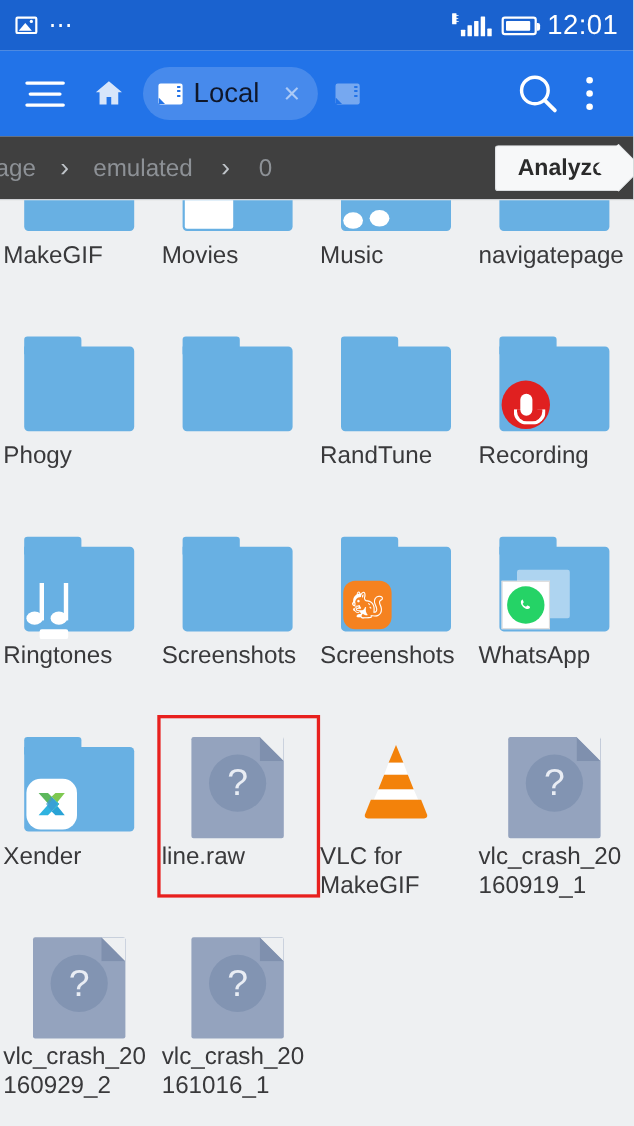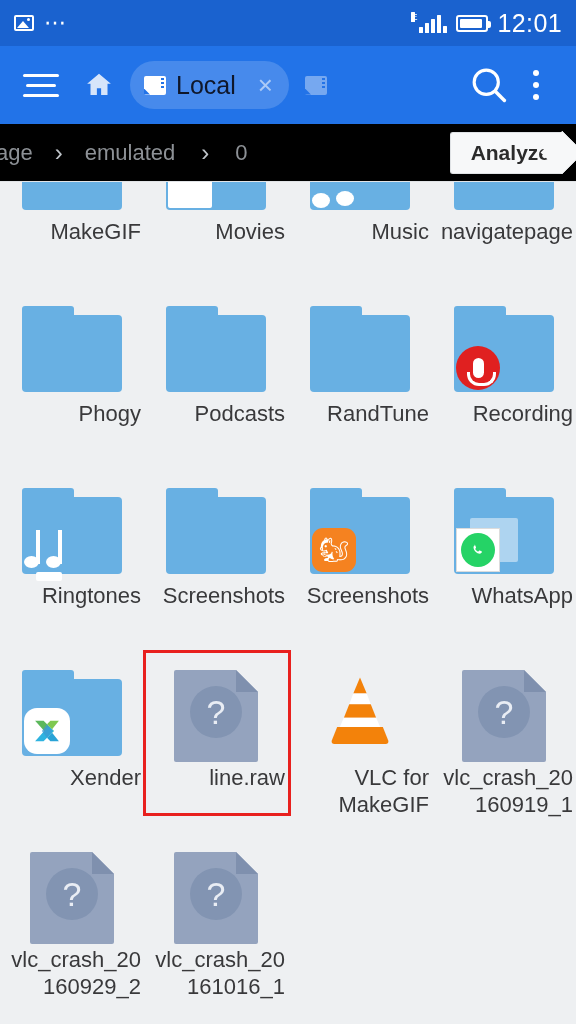--- a/index.html
+++ b/index.html
@@ -59,21 +59,21 @@
   .tab-label { color:#0f172a; font-size:25px; }
   .tab-close { color:rgba(255,255,255,.55); font-size:26px; font-weight:300; padding-left:12px; }
   .tab-ghost { margin-left:12px; opacity:.38; }
   .tb-spacer { flex:1; }
   .search-icon { width:46px;height:46px; }
   .overflow { width:40px;height:46px; display:flex; flex-direction:column; align-items:center; justify-content:center; gap:6px;}
   .overflow i{display:block;width:6px;height:6px;border-radius:50%;background:#fff;}
 
   
   .crumbbar {
-    height: 58px; background:#000000; display:flex; align-items:center;
+    height: 58px; background:#404040; display:flex; align-items:center;
     padding: 0 14px 0 0; border-bottom:1px solid #e1e4e7;
   }
   .crumb { font-size:22px; color:#8d9196; white-space:nowrap; }
   .crumb.first { padding-left:0; margin-left:-4px; }
   .crumb.last { color:#8d9196; }
   .crumb-sep { color:#bfc4c9; font-size:24px; font-weight:300; padding:0 22px; }
   .crumb-sep.wide { padding:0 26px; }
   .cb-spacer{flex:1;}
   .analyze {
     position:relative; height:42px; background:#f7f8f9; border:1px solid #dfe2e5;
@@ -105,21 +105,21 @@
   .fileicon{ position:absolute; left:8px; top:0; width:84px; height:92px; background:#94a3be; border-radius:2px;}
   .fileicon .fold{ position:absolute; right:0; top:0; width:22px; height:22px; background:#eef0f2;
     clip-path: polygon(0 0, 100% 100%, 100% 0);}
   .fileicon .fold2{ position:absolute; right:0; top:0; width:22px; height:22px; background:#7f90ae;
     clip-path: polygon(0 0, 100% 100%, 0 100%);}
   .fileicon .qcircle{ position:absolute; left:50%; top:46%; transform:translate(-50%,-50%);
     width:52px;height:52px;border-radius:50%;background:#8294b2;
     display:flex;align-items:center;justify-content:center;color:#e9edf4;font-size:34px;}
 
   .label {
-    margin-top:8px; width:138px; text-align:right; font-size:22px; color:#39393b;
+    margin-top:8px; width:138px; text-align:left; font-size:22px; color:#39393b;
     line-height:1.24; word-break:break-word;
   }
 
   
   .b-pic{width:44px;height:36px;background:#fff;border-radius:3px;position:relative;}
   .b-pic::after{content:"";position:absolute;left:5px;bottom:4px;width:0;height:0;
      border-left:13px solid transparent;border-right:13px solid transparent;border-bottom:18px solid #68b0e3;}
   .b-pic::before{content:"";position:absolute;right:7px;top:5px;width:7px;height:7px;border-radius:50%;background:#68b0e3;}
   .b-mic{width:44px;height:44px;border-radius:50%;background:#e02020;display:flex;align-items:center;justify-content:center;}
   .b-mic i{display:block;width:11px;height:20px;background:#fff;border-radius:6px;position:relative;}
@@ -263,21 +263,20 @@
           </div>
           <div class="label">Phogy</div>
         </div>
         <div class="cell" id="cell-1-3">
           <div class="thumb">
             <span class="folder">
               <span class="tabpart"></span>
               <span class="body"></span>
             </span>
           </div>
-          <div class="label">Podcasts</div>
         </div>
         <div class="cell" id="cell-2-0">
           <div class="thumb">
             <span class="folder">
               <span class="tabpart"></span>
               <span class="body"></span>
             </span>
           </div>
           <div class="label">RandTune</div>
         </div>

